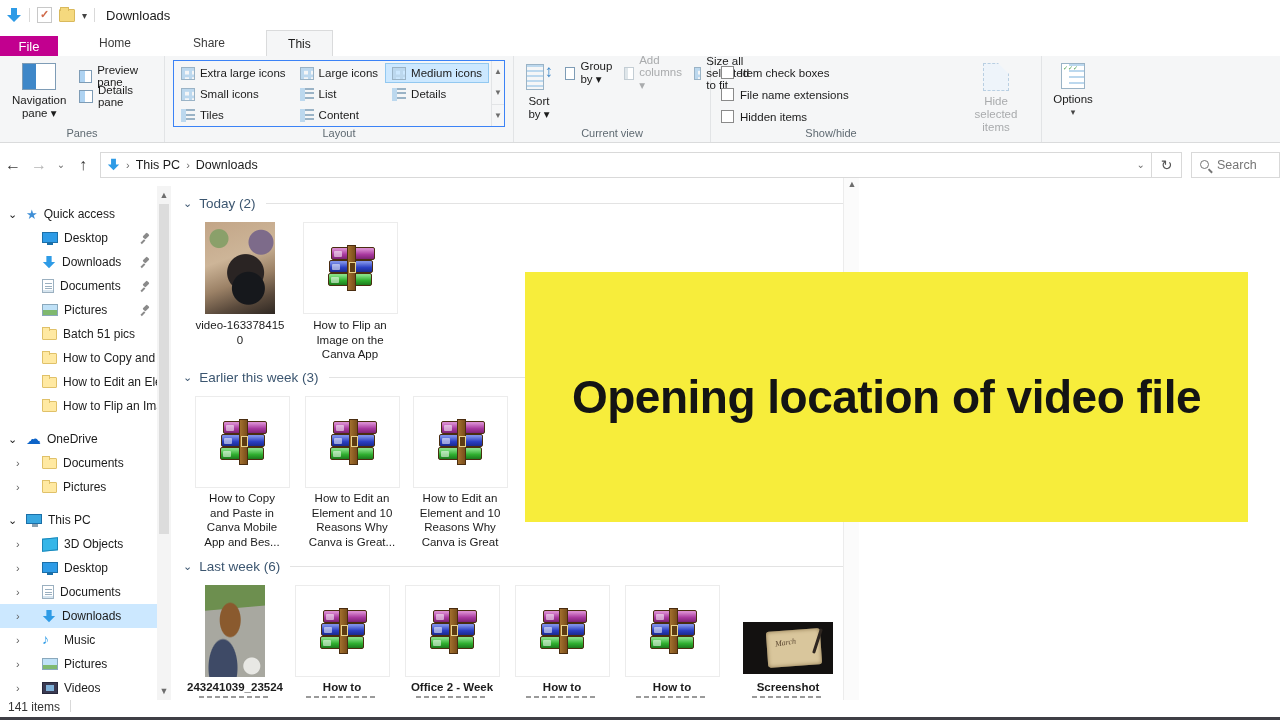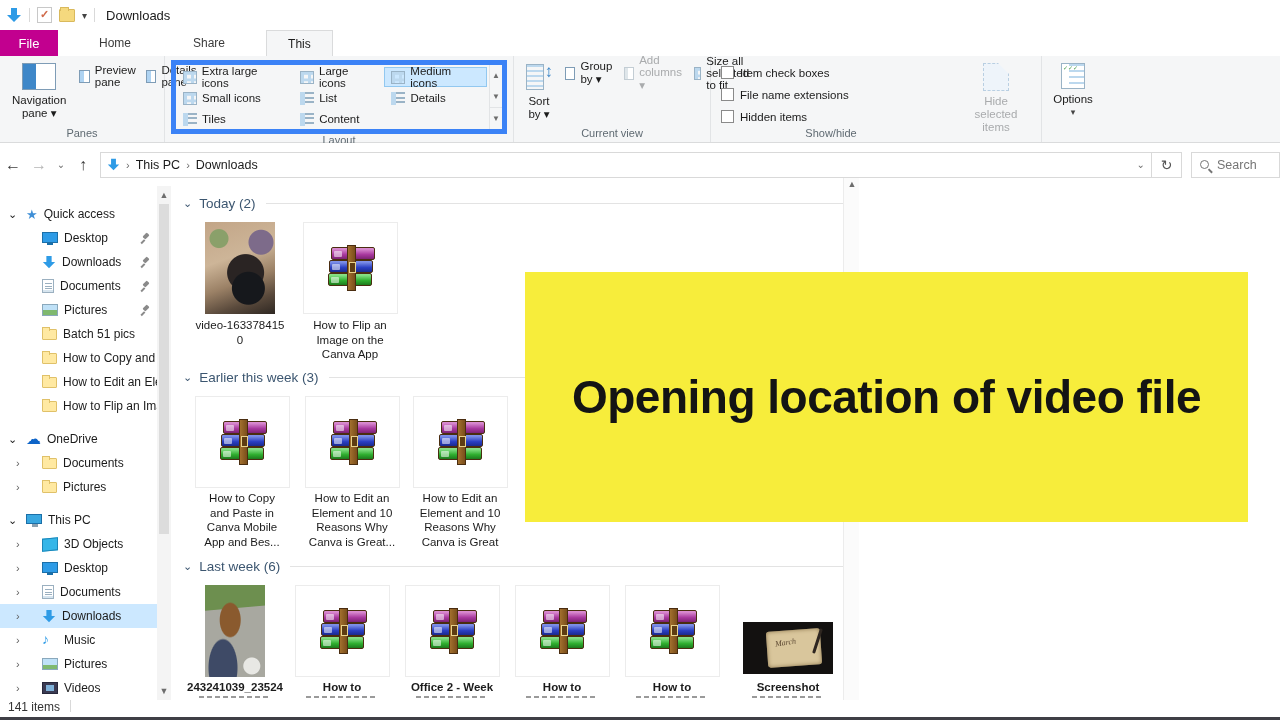--- a/index.html
+++ b/index.html
@@ -13,21 +13,21 @@
   .win-title { font-size:13px; color:#1b1b1b; margin-left:4px; }
   .dl-arrow { width:16px; height:16px; display:inline-block; }
   .prop-icon { width:15px; height:16px; border:1px solid #c8c8c8; background:#fff; position:relative; }
   .prop-icon::after { content:"✓"; color:#d06a4a; font-size:11px; position:absolute; left:2px; top:0px; font-weight:bold; }
   .nf-icon { width:16px; height:13px; background:#f5d97e; border:1px solid #d9b95c; border-radius:1px; position:relative; }
   .nf-icon::before { content:""; position:absolute; left:0; top:-3px; width:7px; height:3px; background:#f5d97e; border:1px solid #d9b95c; border-bottom:none; border-radius:1px 1px 0 0; }
   .qat-drop { font-size:10px; color:#444; }
 
   
   .tabbar { position:absolute; left:0; top:30px; width:1280px; height:26px; background:#fff; display:flex; align-items:flex-end; }
-  .file-tab { width:58px; height:26px; color:#fff; font-size:13px; display:flex; align-items:center; justify-content:center; }
+  .file-tab { width:58px; height:20px; color:#fff; font-size:13px; display:flex; align-items:center; justify-content:center; }
   .rtab { padding:0 21px; height:26px; font-size:12px; color:#3b3b3b; display:flex; align-items:center;margin-left:20px; }
   .rtab.active { background:#f5f6f7; border:1px solid #dadbdc; border-bottom:none; color:#1b1b1b; }
 
   
   .ribbon { position:absolute; left:0; top:56px; width:1280px; height:87px; background:#f5f6f7; border-bottom:1px solid #dadbdc; display:flex; }
   .rgroup { position:relative; height:100%; display:flex; flex-direction:column; }
   .rgroup-body { flex:1; display:flex; padding:4px 6px 0 6px; gap:4px; }
   .rgroup-label { text-align:center; font-size:11px; color:#5f6a72; padding-bottom:3px; }
   .rgsep { width:1px; background:#e2e4e6; height:100%; }
   .bigbtn { display:flex; flex-direction:column; align-items:center; justify-content:flex-start; padding:3px 6px; font-size:11.5px; color:#1b1b1b; text-align:center; line-height:13px; gap:4px; }
@@ -35,21 +35,21 @@
   .navpane-ic { width:34px; height:27px; border:1px solid #7e9cb6; background:#fff; }
   .navpane-ic i { display:block; width:40%; height:100%; background:#3e87c8; }
   .smallbtn { display:flex; align-items:center; gap:5px; font-size:11.5px; color:#1b1b1b; padding:2px 3px; height:20px; }
   .smallbtn.disabled { color:#a9abad; }
   .pane-ic { width:15px; height:13px; border:1px solid #7e9cb6; background:#fff; position:relative; }
   .pane-ic i { display:block; width:42%; height:100%; background:#aed3f2; }
   .grid-ic { width:14px; height:13px; border:1px solid #9ab3c6; background:
      linear-gradient(90deg,#bcd8ee 45%,transparent 45%), linear-gradient(#bcd8ee 45%,transparent 45%); background-size:7px 6.5px; }
   .lines-ic { width:14px; height:13px; background:
      repeating-linear-gradient(#9ab3c6 0 2px, transparent 2px 4.5px); border-left:5px solid #bcd8ee; }
-  .gallery { display:flex; border:5px solid #3b82f6; }
+  .gallery { display:flex; border:1px solid #3b82f6; }
   .gal-col { display:flex; flex-direction:column; gap:1px; padding-top:2px; }
   .gal-item { display:flex; align-items:center; gap:5px; font-size:11.5px; height:20px; padding:0 6px; border:1px solid transparent; }
   .gal-item.selected { background:#cce8ff; border:1px solid #92c8f0; }
   .gal-scroll { width:13px; display:flex; flex-direction:column; margin-left:2px; border-left:1px solid #e2e4e6; }
   .gal-scroll span { flex:1; display:flex; align-items:center; justify-content:center; font-size:8px; color:#6d6d6d; }
   .gal-scroll span:last-child { border-top:1px solid #e2e4e6; }
   .sort-ic { width:26px; height:28px; position:relative; }
   .sort-ic::before { content:""; position:absolute; left:0; top:1px; width:16px; height:24px; border:1px solid #9ab3c6; background:repeating-linear-gradient(#bcd8ee 0 2px, transparent 2px 5px); }
   .sort-ic::after { content:"↕"; position:absolute; right:-1px; top:2px; color:#3e87c8; font-size:17px; font-weight:bold; }
   .checkrow { display:flex; align-items:center; gap:6px; font-size:11.5px; height:21px; }
@@ -185,21 +185,21 @@
 
   <div class="rgroup" style="width:164px">
     <div class="rgroup-body">
       <div class="bigbtn">
         <span class="navpane-ic">
             <i></i>
           </span>
         <span class="pre">Navigation
 pane ▾</span>
       </div>
-      <div style="display:flex;flex-direction:row;gap:0;padding-top:6px">
+      <div style="display:flex;flex-direction:column;gap:0;padding-top:6px">
         <div class="smallbtn">
           <span class="pane-ic">
               <i></i>
             </span>
           <span>Preview pane</span>
         </div>
         <div class="smallbtn">
           <span class="pane-ic">
               <i></i>
             </span>

